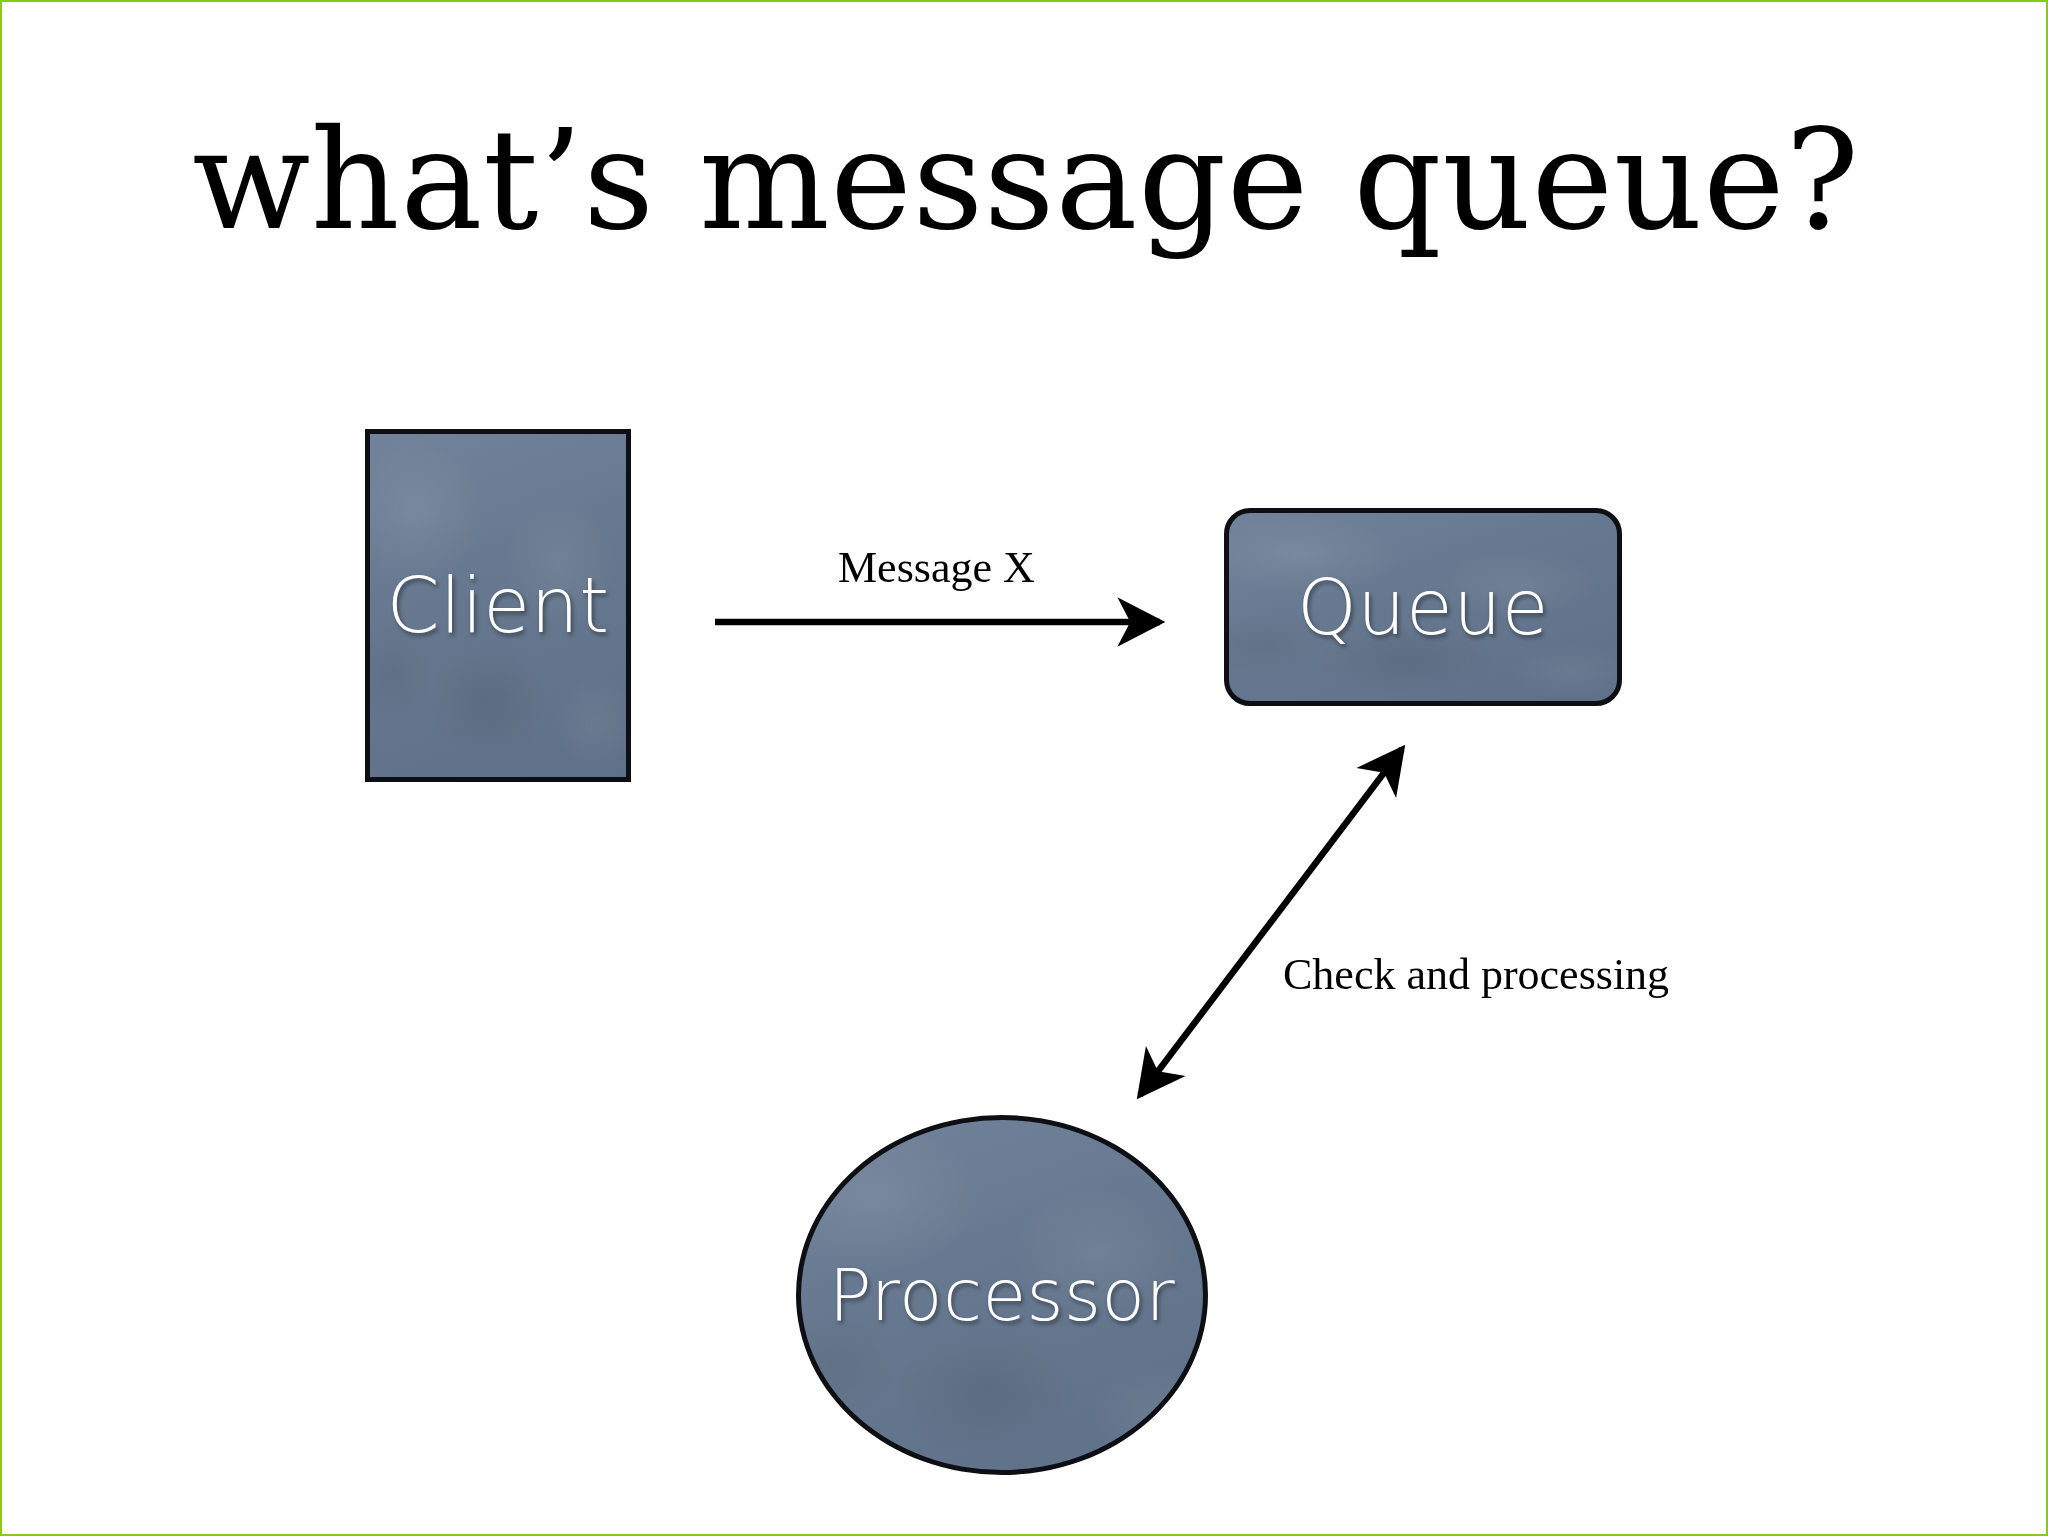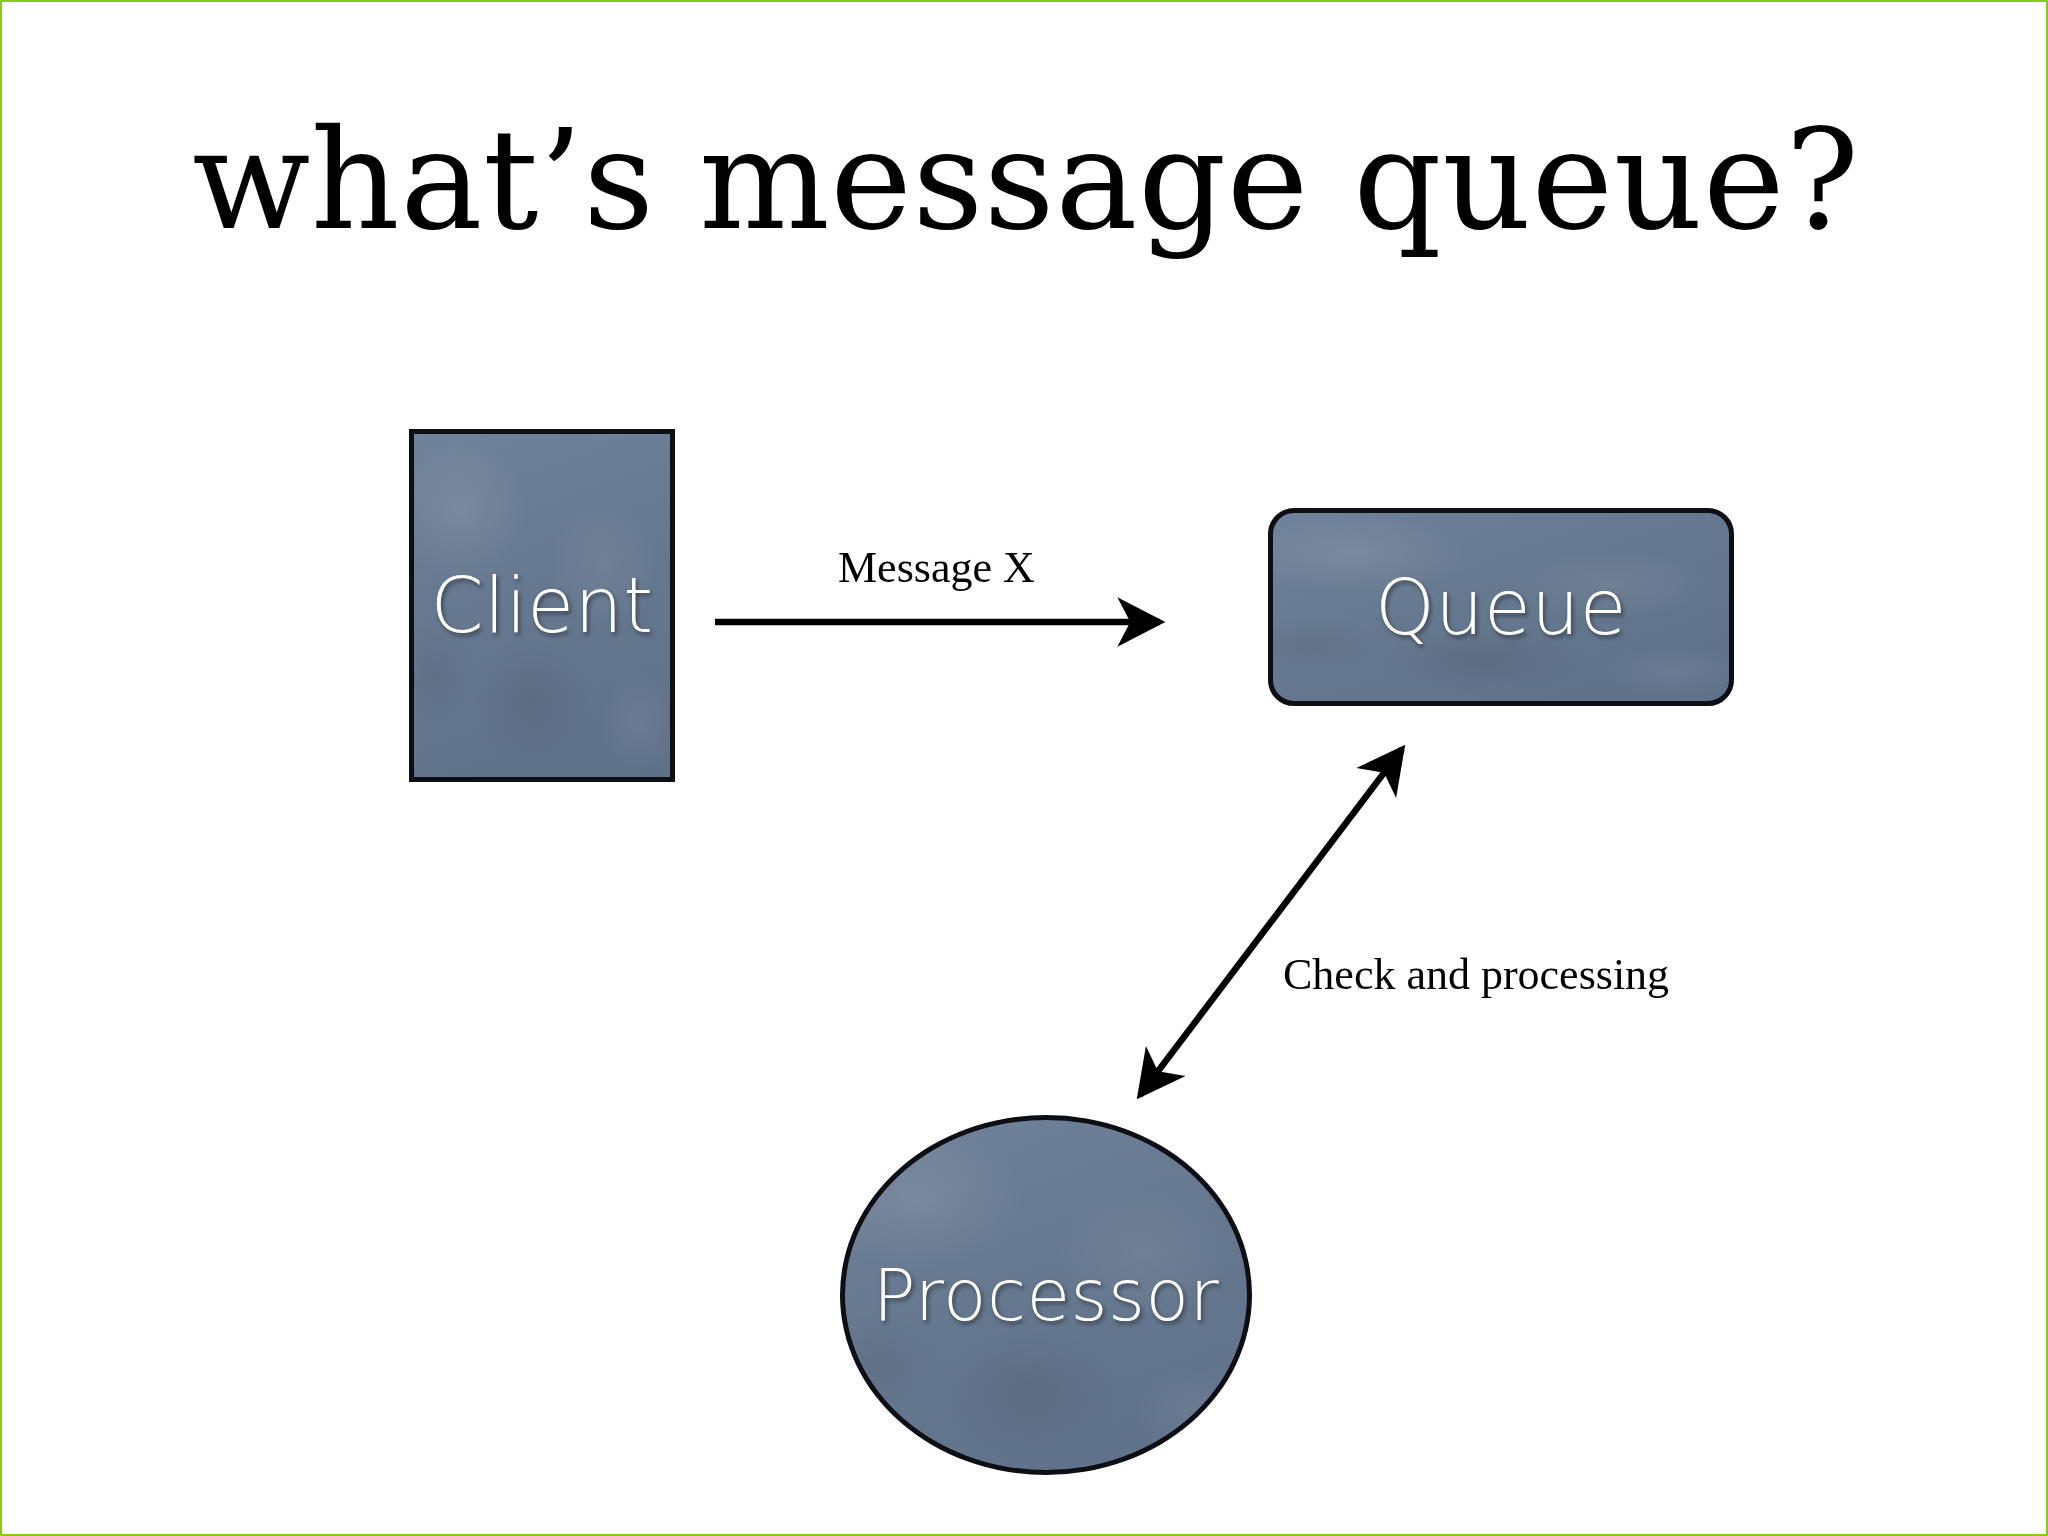--- a/index.html
+++ b/index.html
@@ -48,21 +48,20 @@
     
     background-color: #67798f;
     background-image:
       radial-gradient(ellipse 38% 30% at 18% 22%, rgba(255,255,255,0.085), rgba(255,255,255,0) 70%),
       radial-gradient(ellipse 30% 26% at 74% 38%, rgba(255,255,255,0.07), rgba(255,255,255,0) 72%),
       radial-gradient(ellipse 34% 28% at 46% 78%, rgba(0,0,0,0.07), rgba(0,0,0,0) 70%),
       radial-gradient(ellipse 22% 20% at 88% 84%, rgba(255,255,255,0.055), rgba(255,255,255,0) 72%),
       radial-gradient(ellipse 24% 22% at 8% 70%, rgba(0,0,0,0.05), rgba(0,0,0,0) 72%),
       linear-gradient(160deg, #71839a 0%, #66788f 46%, #5f7189 100%);
     border: 5px solid #0d0f14;
-    margin-left: 44px;
   }
   .node-label {
     font-family: "DejaVu Sans", "Liberation Sans", sans-serif;
     font-weight: 300;
     color: #ffffff;
     text-shadow: 2px 3px 4px rgba(0,0,0,0.45);
     white-space: nowrap;
     letter-spacing: 0.5px;
   }
 
@@ -72,21 +71,21 @@
     top: 427px;
     width: 266px;
     height: 353px;
   }
   #client-node .node-label { font-size: 76px; }
 
   
   #queue-node {
     left: 1222px;
     top: 506px;
-    width: 466px;
+    width: 398px;
     height: 198px;
     border-radius: 26px;
   }
   #queue-node .node-label { font-size: 76px; }
 
   
   #processor-node {
     left: 794px;
     top: 1113px;
     width: 412px;

